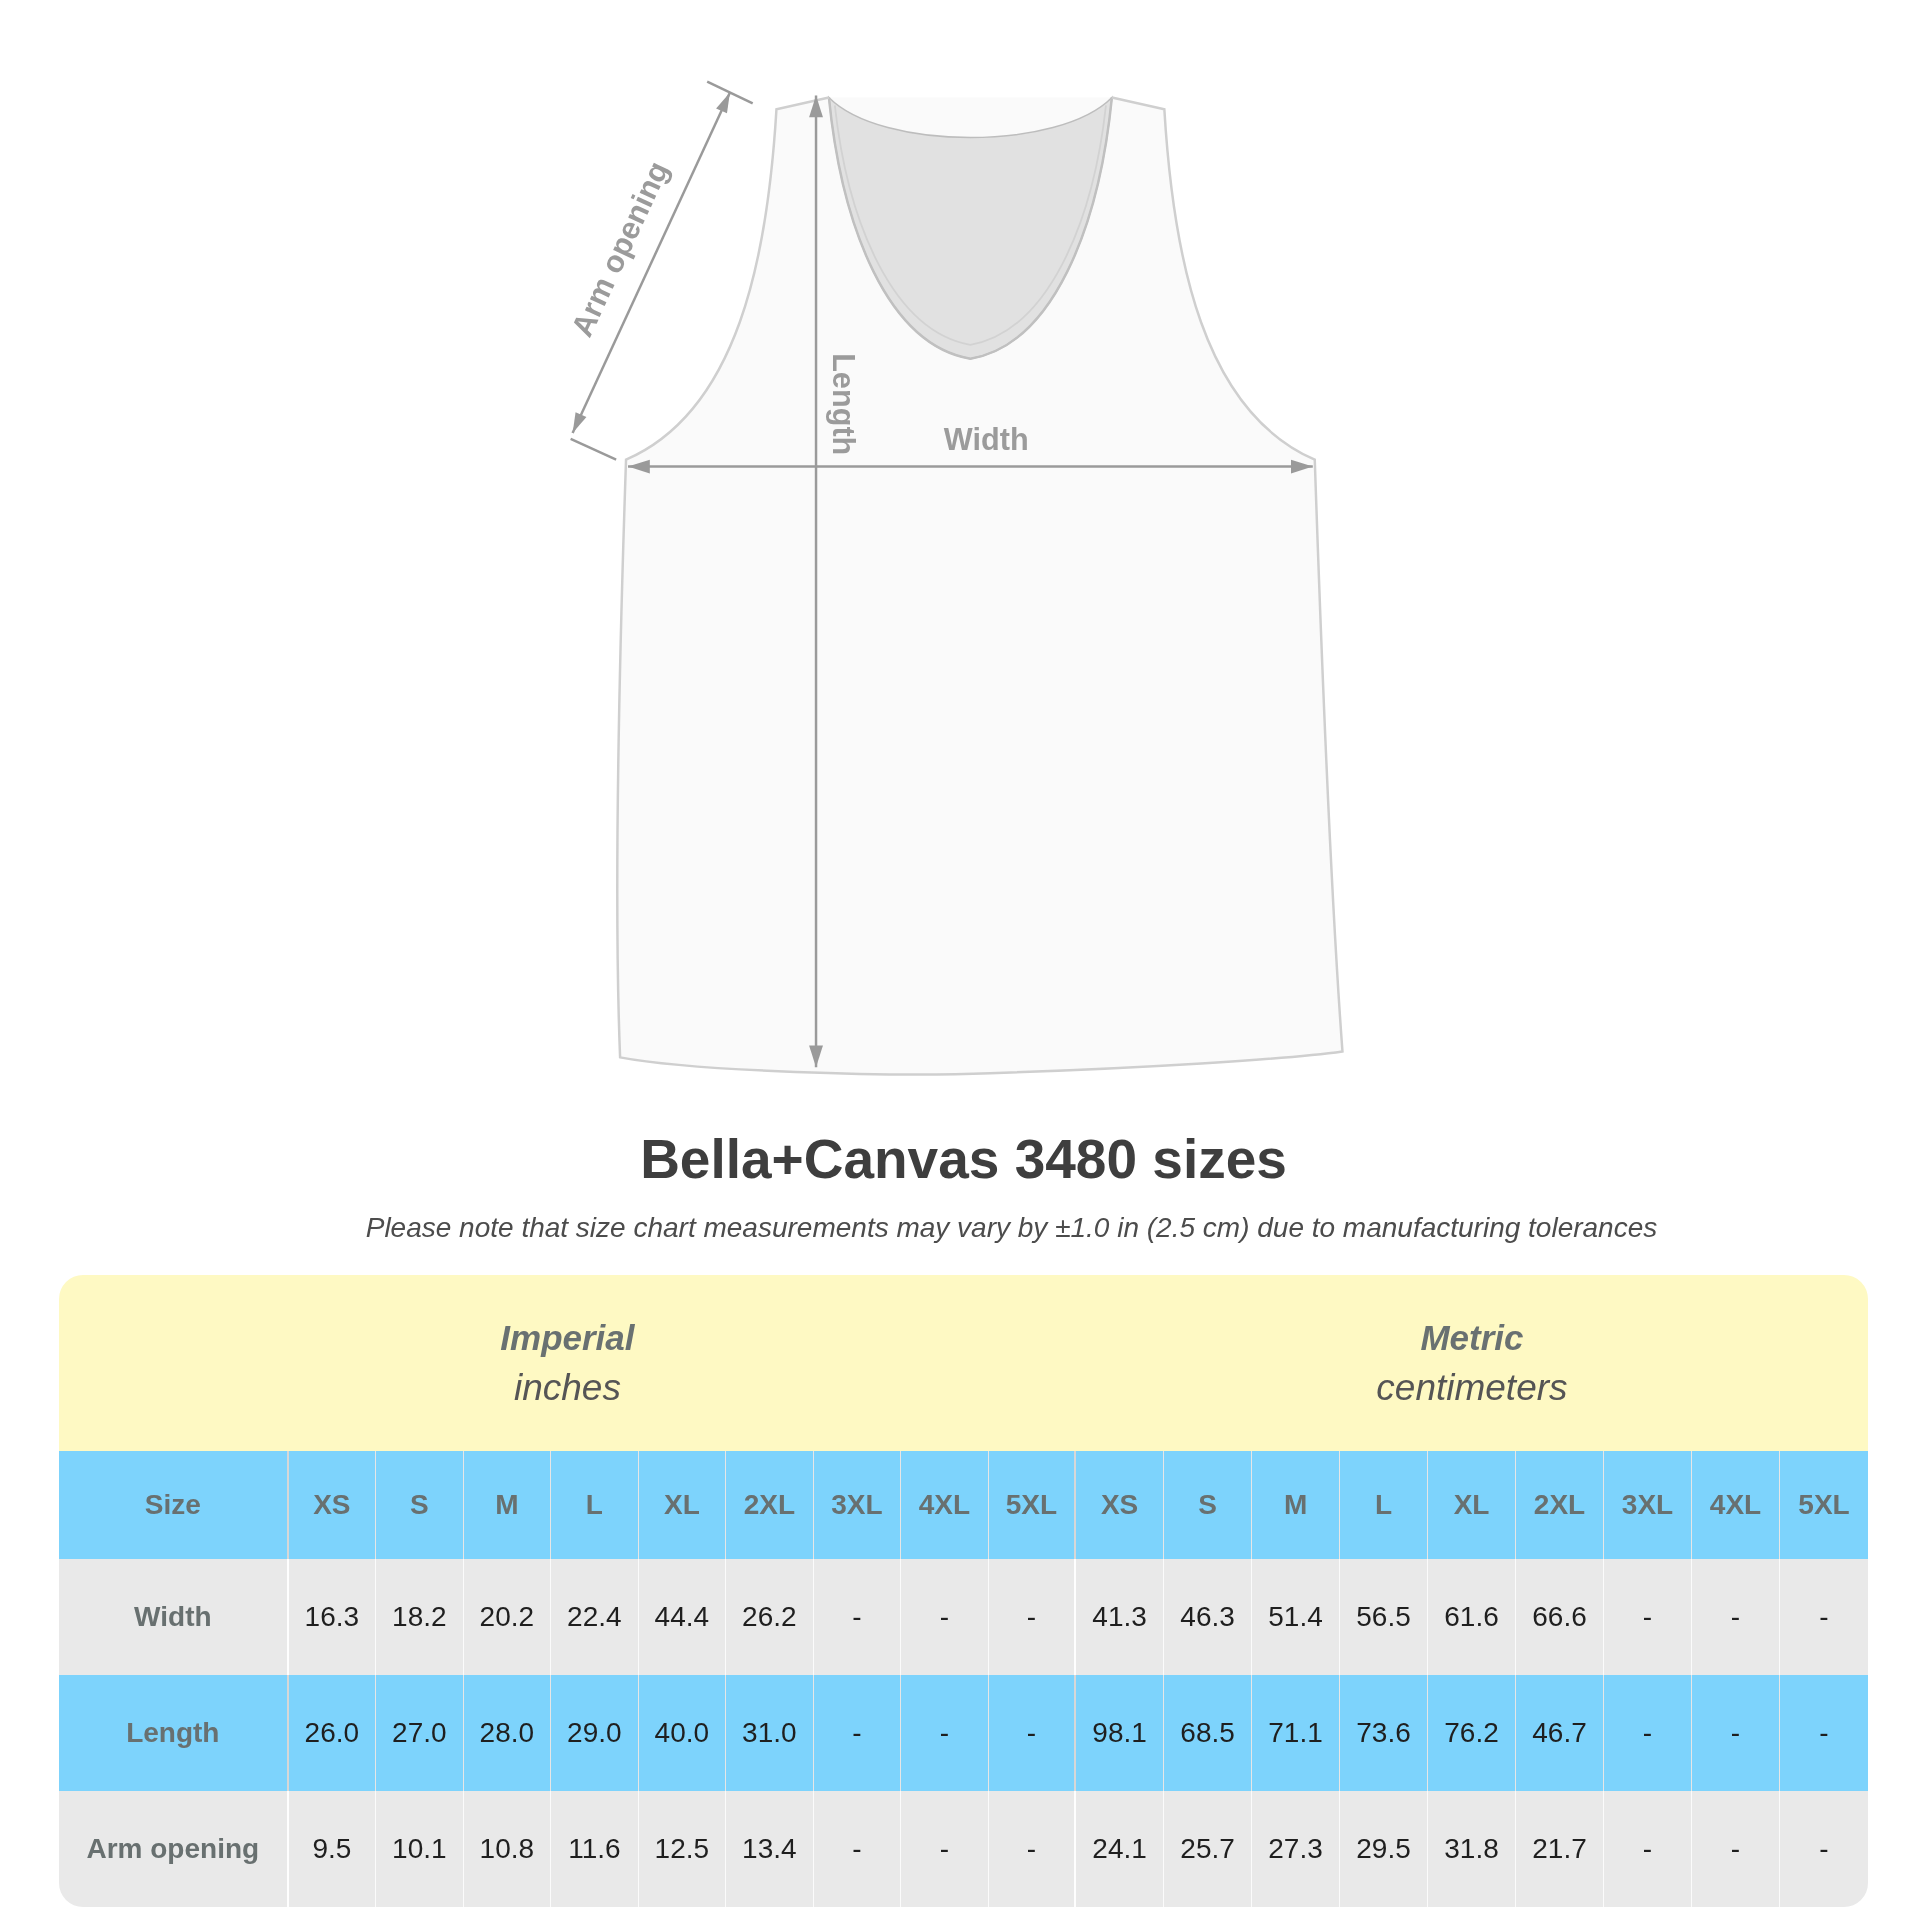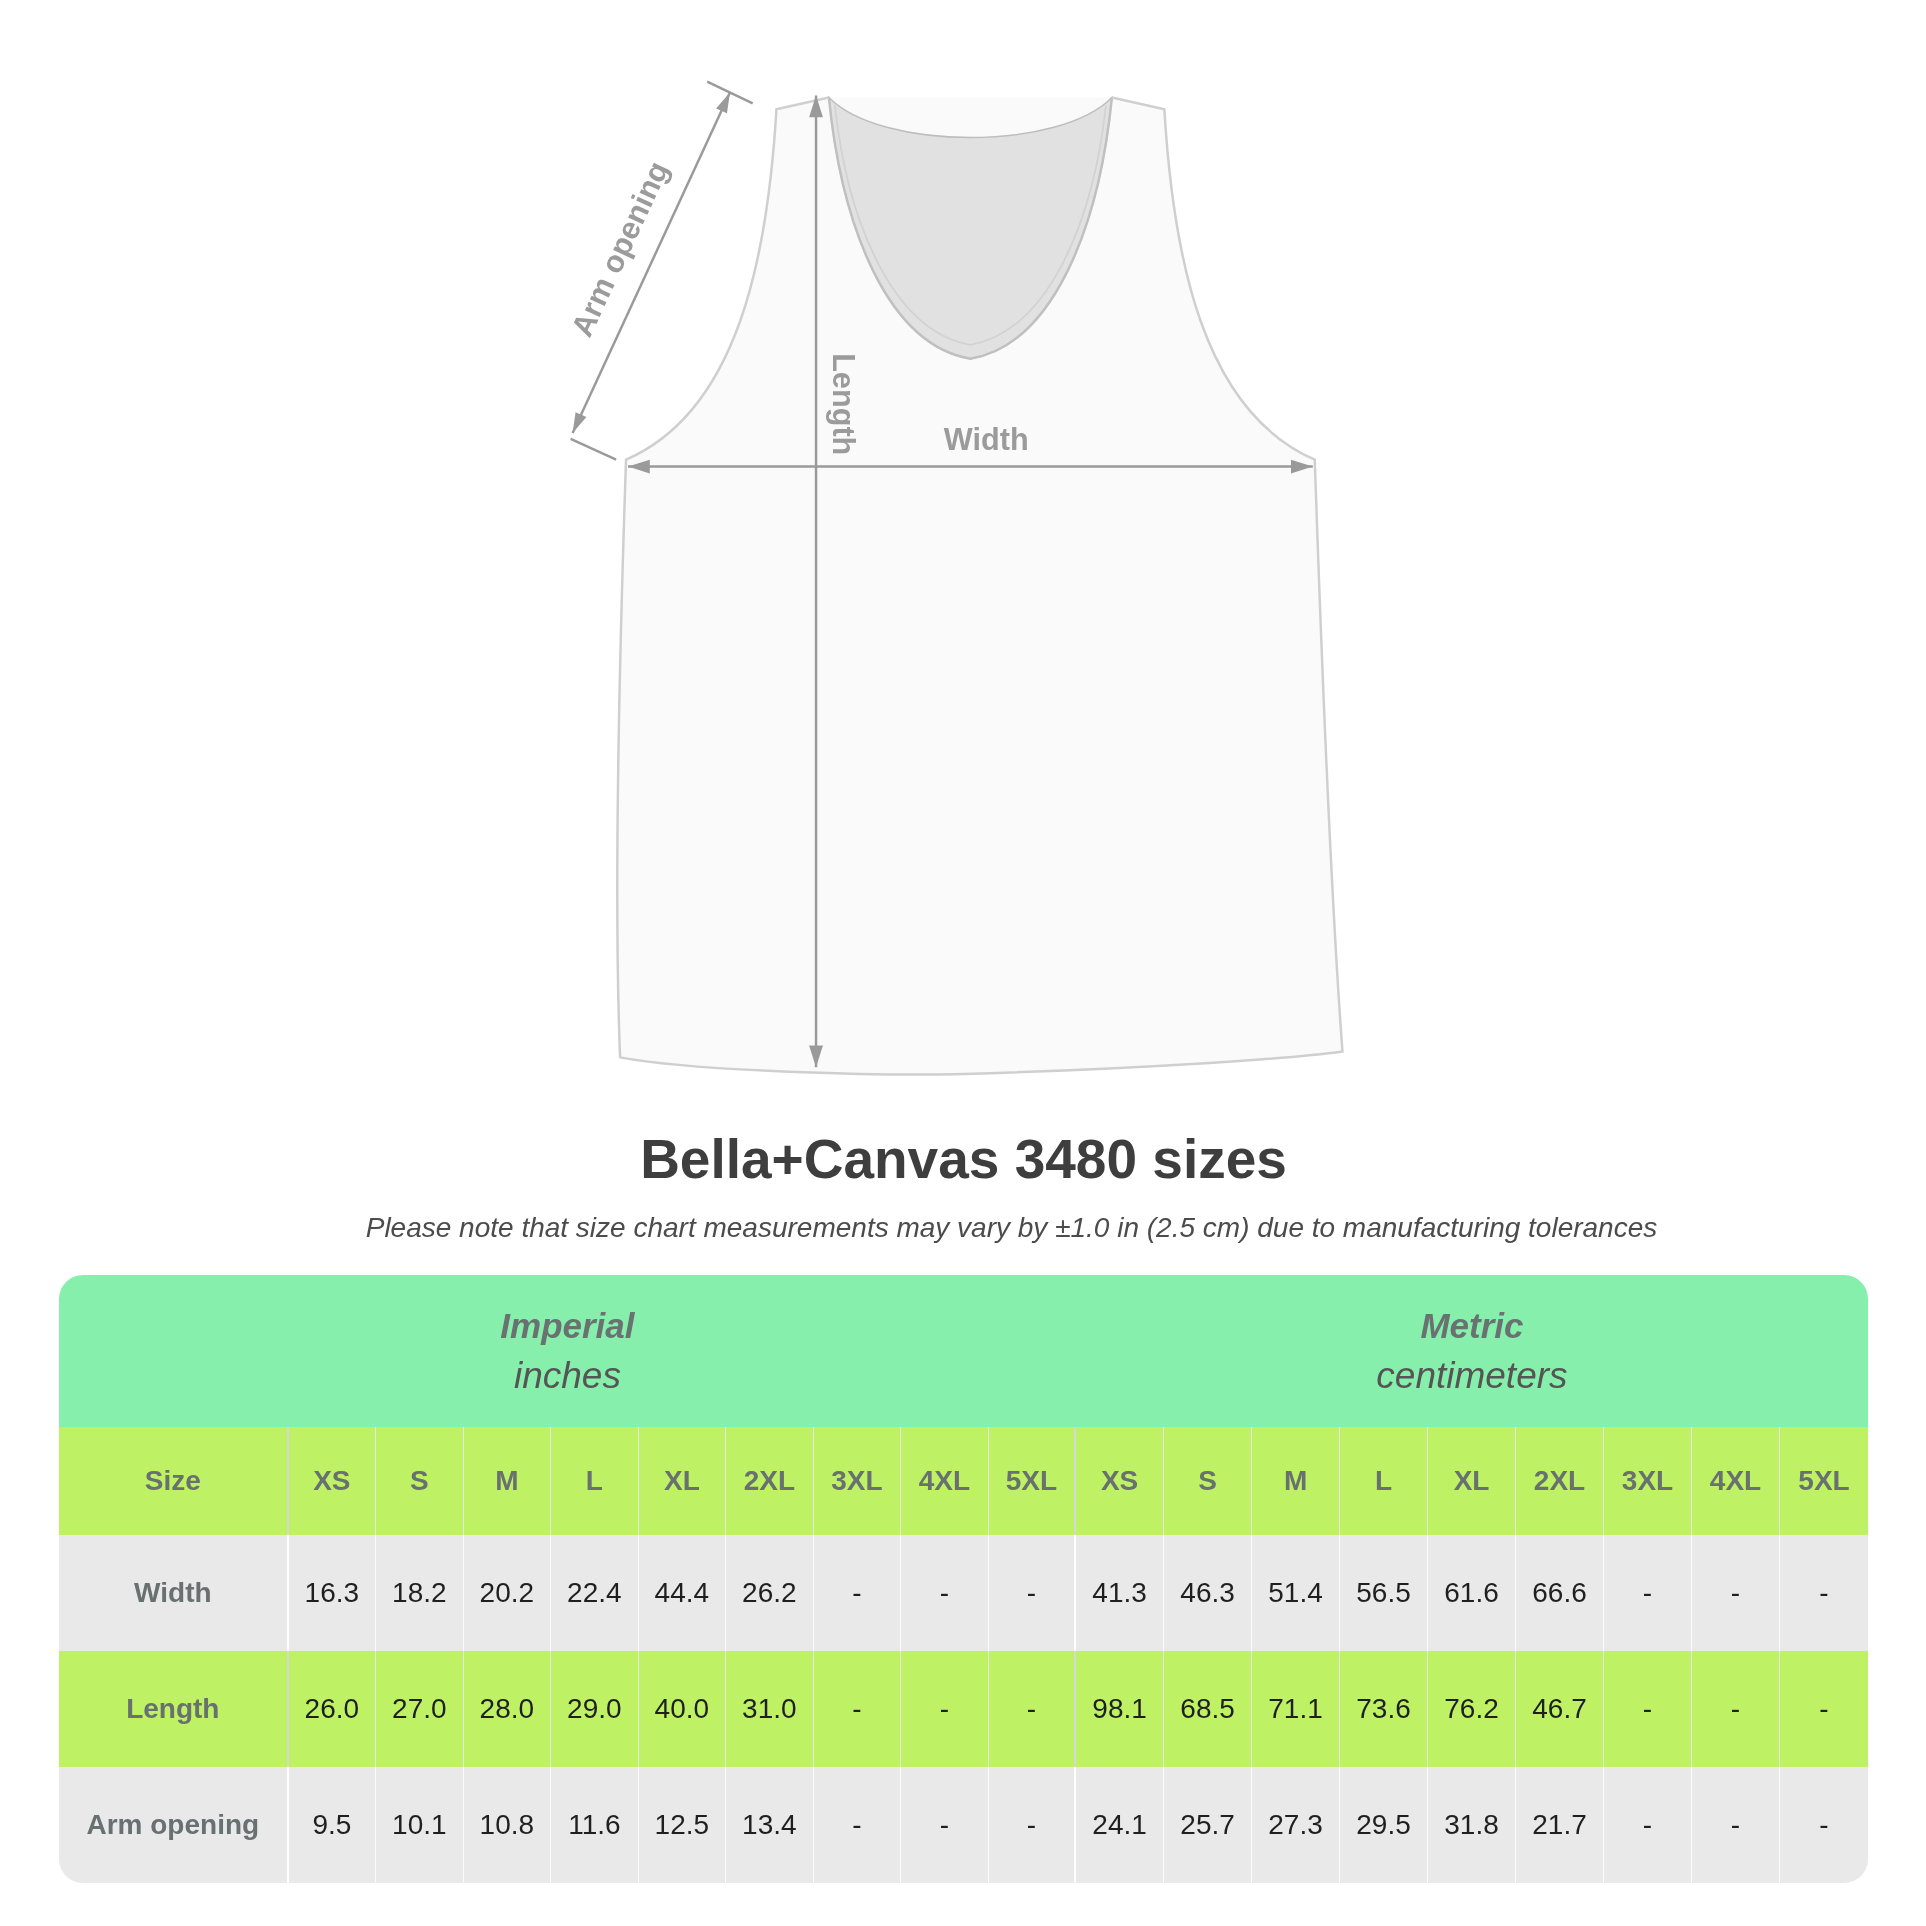--- a/index.html
+++ b/index.html
@@ -13,34 +13,34 @@
 
   
   .title{position:absolute;left:0;top:1127px;width:100%;text-align:center;
          font-size:55px;font-weight:bold;color:#3e3e3e;margin:0;}
   .subtitle{position:absolute;left:0;top:1212px;width:100%;text-align:center;
             font-size:28px;font-style:italic;color:#4c4c4c;margin:0;padding-left:48px;}
 
   
   .sizetable{position:absolute;left:59px;top:1275px;width:1809px;border-radius:24px;
              overflow:hidden;background:#fff;}
-  .band{display:grid;grid-template-columns:1027fr 800fr;background:#86efac;height:152px;}
+  .band{display:grid;grid-template-columns:1027fr 800fr;background:#fef9c3;height:176px;}
   .ug{display:flex;flex-direction:column;align-items:center;justify-content:center;gap:9px;}
   .ug-label{font-size:35px;font-weight:bold;font-style:italic;color:#697171;}
   .ug-sub{font-size:37px;font-style:italic;color:#555;}
 
   .row{display:grid;grid-template-columns:232fr repeat(9,88.4fr) repeat(9,88.9fr);height:116px;}
   .row.hdr-row{height:108px;}
   .cell{display:flex;align-items:center;justify-content:center;font-size:28px;color:#1f1f1f;
         border-right:1px solid #e6e6e6;}
   .row .cell:last-child{border-right:none;}
   .cell.maj{border-right:2px solid #d7d7d7;}
   .cell.lbl,.cell.hdr{font-weight:bold;color:#687070;}
   .row.gray{background:#e9e9e9;}
-  .row.white{background:#bef264;}
+  .row.white{background:#7dd3fc;}
   .row.gray .cell{border-right-color:rgba(255,255,255,0.8);}
   .row.gray .cell.maj{border-right-color:rgba(255,255,255,0.95);}
 </style>
 </head>
 <body>
 
 <div class="page">
 
   <div class="figure">
     <svg viewBox="540 40 860 1070" xmlns="http://www.w3.org/2000/svg">

